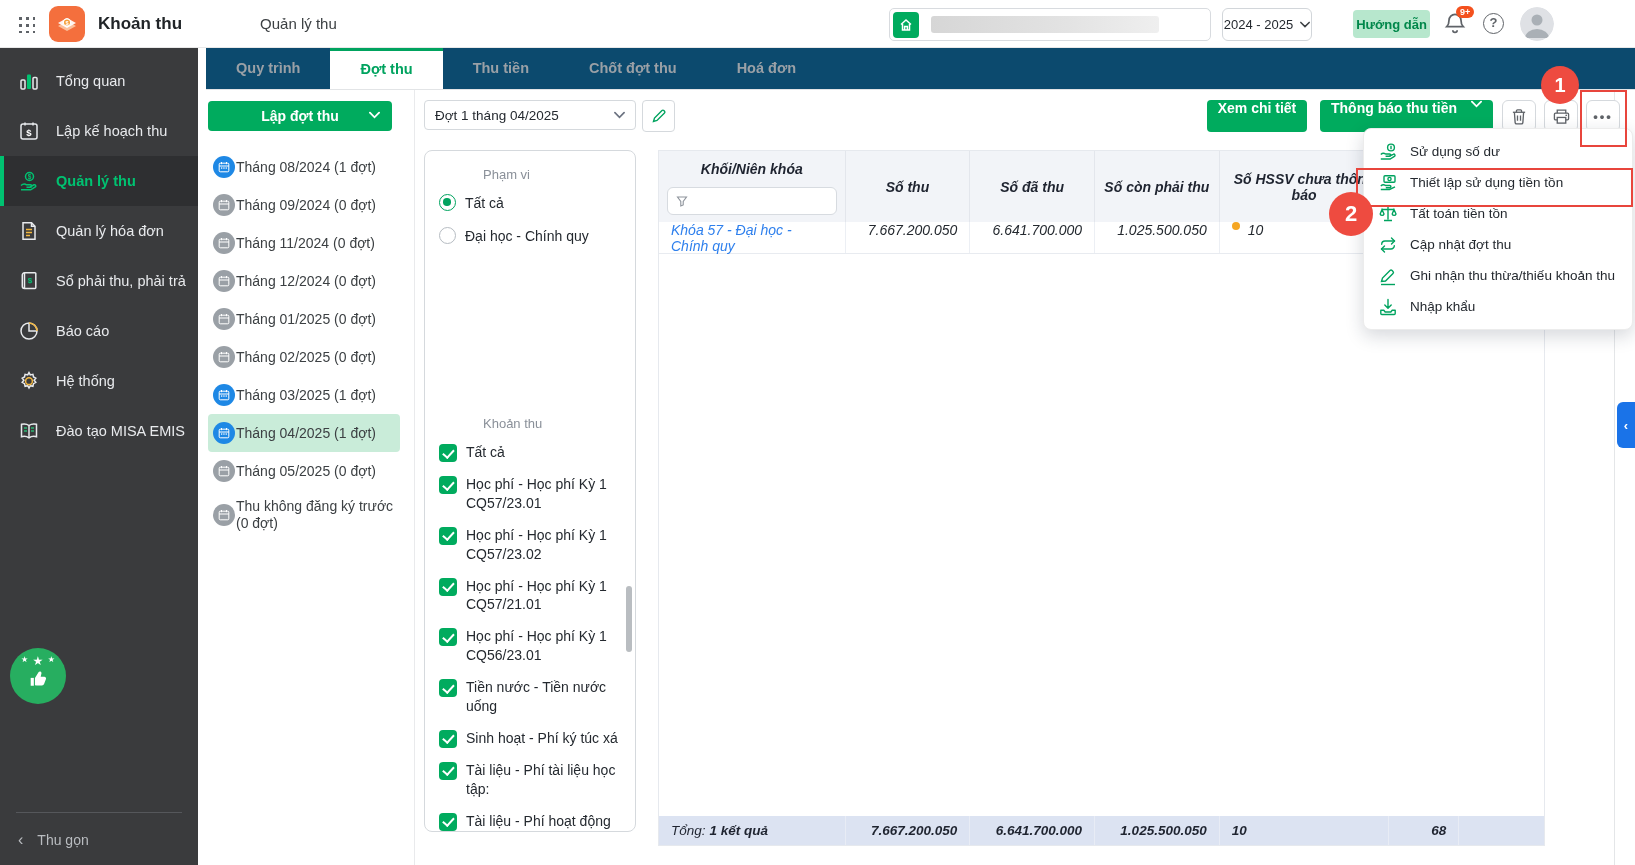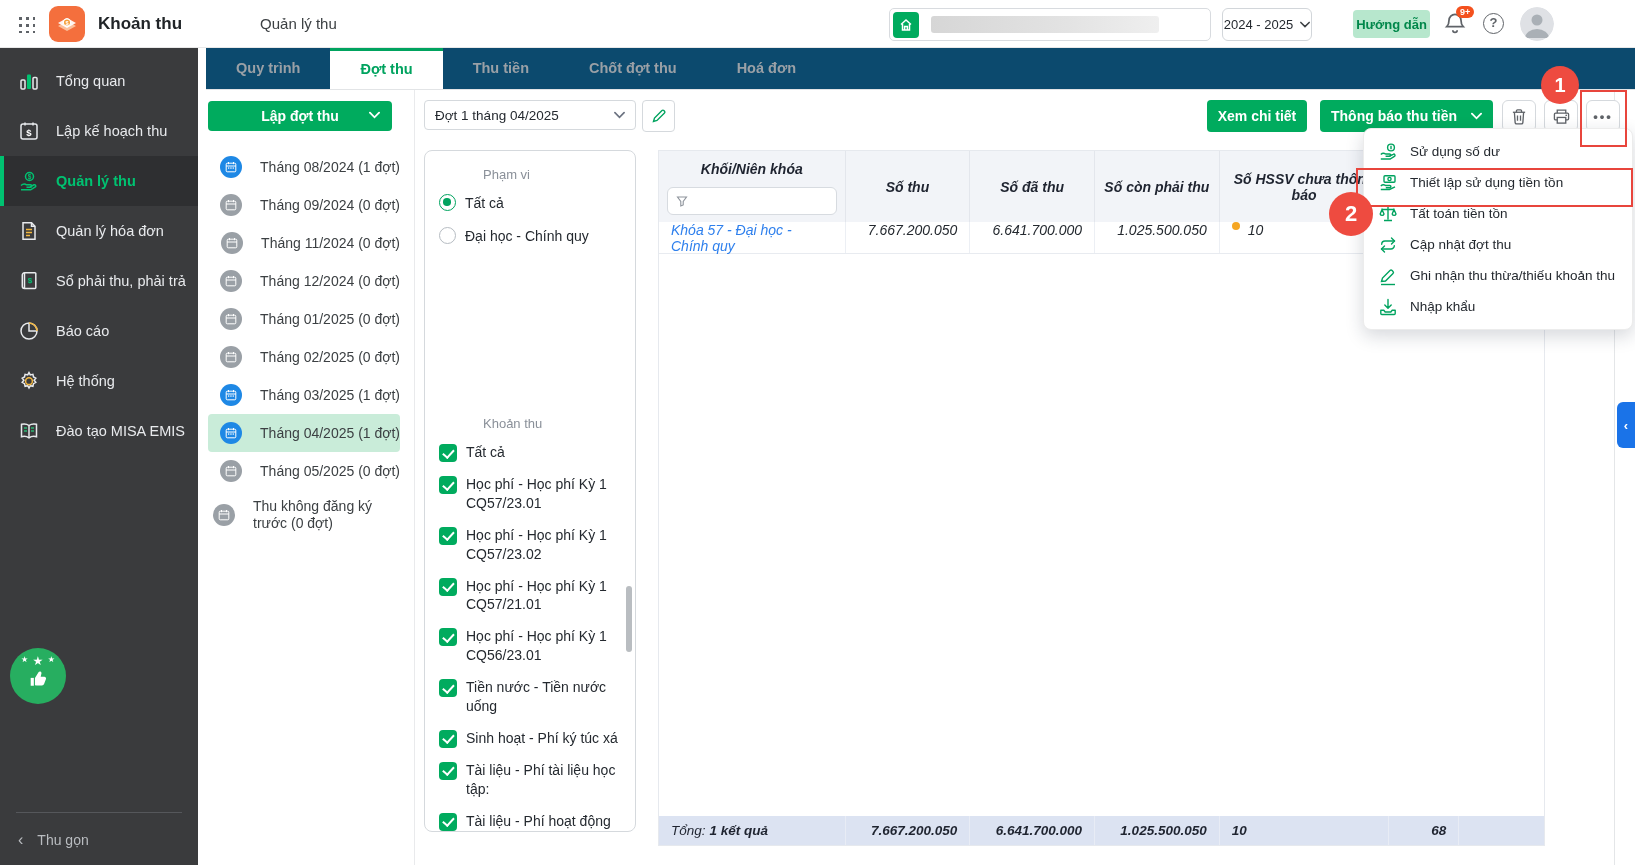--- a/index.html
+++ b/index.html
@@ -59,22 +59,22 @@
   .tab { padding:0 30px; line-height:41px; font-size:14.5px; font-weight:bold; color:#9aa0a6; cursor:pointer; }
   .tab.active { background:#fff; color:#00a35f; border-top:3px solid #00a35f; line-height:36px; }
 
   
   .month-panel { position:absolute; left:198px; top:90px; width:217px; height:775px; background:#fff;
                  border-right:1px solid #e9eaec; z-index:4; }
   .create-btn { position:relative; margin:11px 0 0 10px; width:184px; height:30px; background:#00ab5e;
                 border:none; border-radius:4px; color:#fff; font-weight:bold; font-size:14px; cursor:pointer; }
   .create-btn .chev { position:absolute; right:12px; top:10px; }
   .month-list { margin-top:17px; }
-  .month-item { display:flex; align-items:center; gap:18px; height:38px; margin:0 14px 0 10px;
-                padding-left:5px; border-radius:4px; cursor:pointer;justify-content:flex-end; }
+  .month-item { display:flex; align-items:center; gap:1px; height:38px; margin:0 14px 0 10px;
+                padding-left:5px; border-radius:4px; cursor:pointer; }
   .month-item.selected { background:#c9ecd9; }
   .month-item.two-line { height:50px; }
   .cal-circ { flex:0 0 22px; width:22px; height:22px; border-radius:50%; display:flex; align-items:center;
               justify-content:center; }
   .cal-circ.blue { background:#1e88e5; } .cal-circ.gray { background:#9aa0a6; }
   .month-item .lbl { font-size:14px; color:#3c4043; line-height:1.2; }
 
   
   .batch-select { position:absolute; left:424px; top:100px; width:212px; height:30px; border:1px solid #d5d9dd;
                   border-radius:4px; background:#fff; display:flex; align-items:center; padding:0 10px;
@@ -95,21 +95,21 @@
   .cb-row { display:flex; gap:9px; margin-bottom:13px; cursor:pointer; }
   .cb { flex:0 0 18px; width:18px; height:18px; border-radius:4px; background:#00ab5e; position:relative; margin-top:1px; }
   .cb::after { content:""; position:absolute; left:6px; top:2.5px; width:4.5px; height:9px;
                border:solid #fff; border-width:0 2px 2px 0; transform:rotate(42deg); }
   .cb-row .lbl { font-size:14px; color:#24292f; line-height:1.35; }
   .scroll-thumb { position:absolute; right:3px; top:435px; width:6px; height:66px; border-radius:3px; background:#b9bdc1; }
 
   
   .toolbar { position:absolute; top:100px; left:1207px; display:flex; align-items:center; z-index:6; }
   .btn-green { height:32px; background:#00ab5e; border:none; border-radius:4px; color:#fff; font-weight:bold;
-               font-size:14px; cursor:pointer; display:flex; align-items:center; justify-content:center; gap:14px; }
+               font-size:14px; cursor:pointer; display:flex; justify-content:center; gap:14px; }
   .btn-detail { width:100px; margin-right:13px; }
   .btn-notify { width:173px; margin-right:9px; }
   .icon-btn { width:34px; height:32px; border:1px solid #d5d9dd; border-radius:6px; background:#fff;
               display:flex; align-items:center; justify-content:center; cursor:pointer; margin-left:8px; }
   .dots { color:#5f6368; font-size:13px; letter-spacing:2px; font-weight:bold; }
 
   
   .tablewrap { position:absolute; left:658px; top:150px; width:887px; height:696px; display:flex;
                flex-direction:column; border:1px solid #e6e9ee; border-top:none; z-index:3; }
   .trow { display:flex;font-style:italic; }

